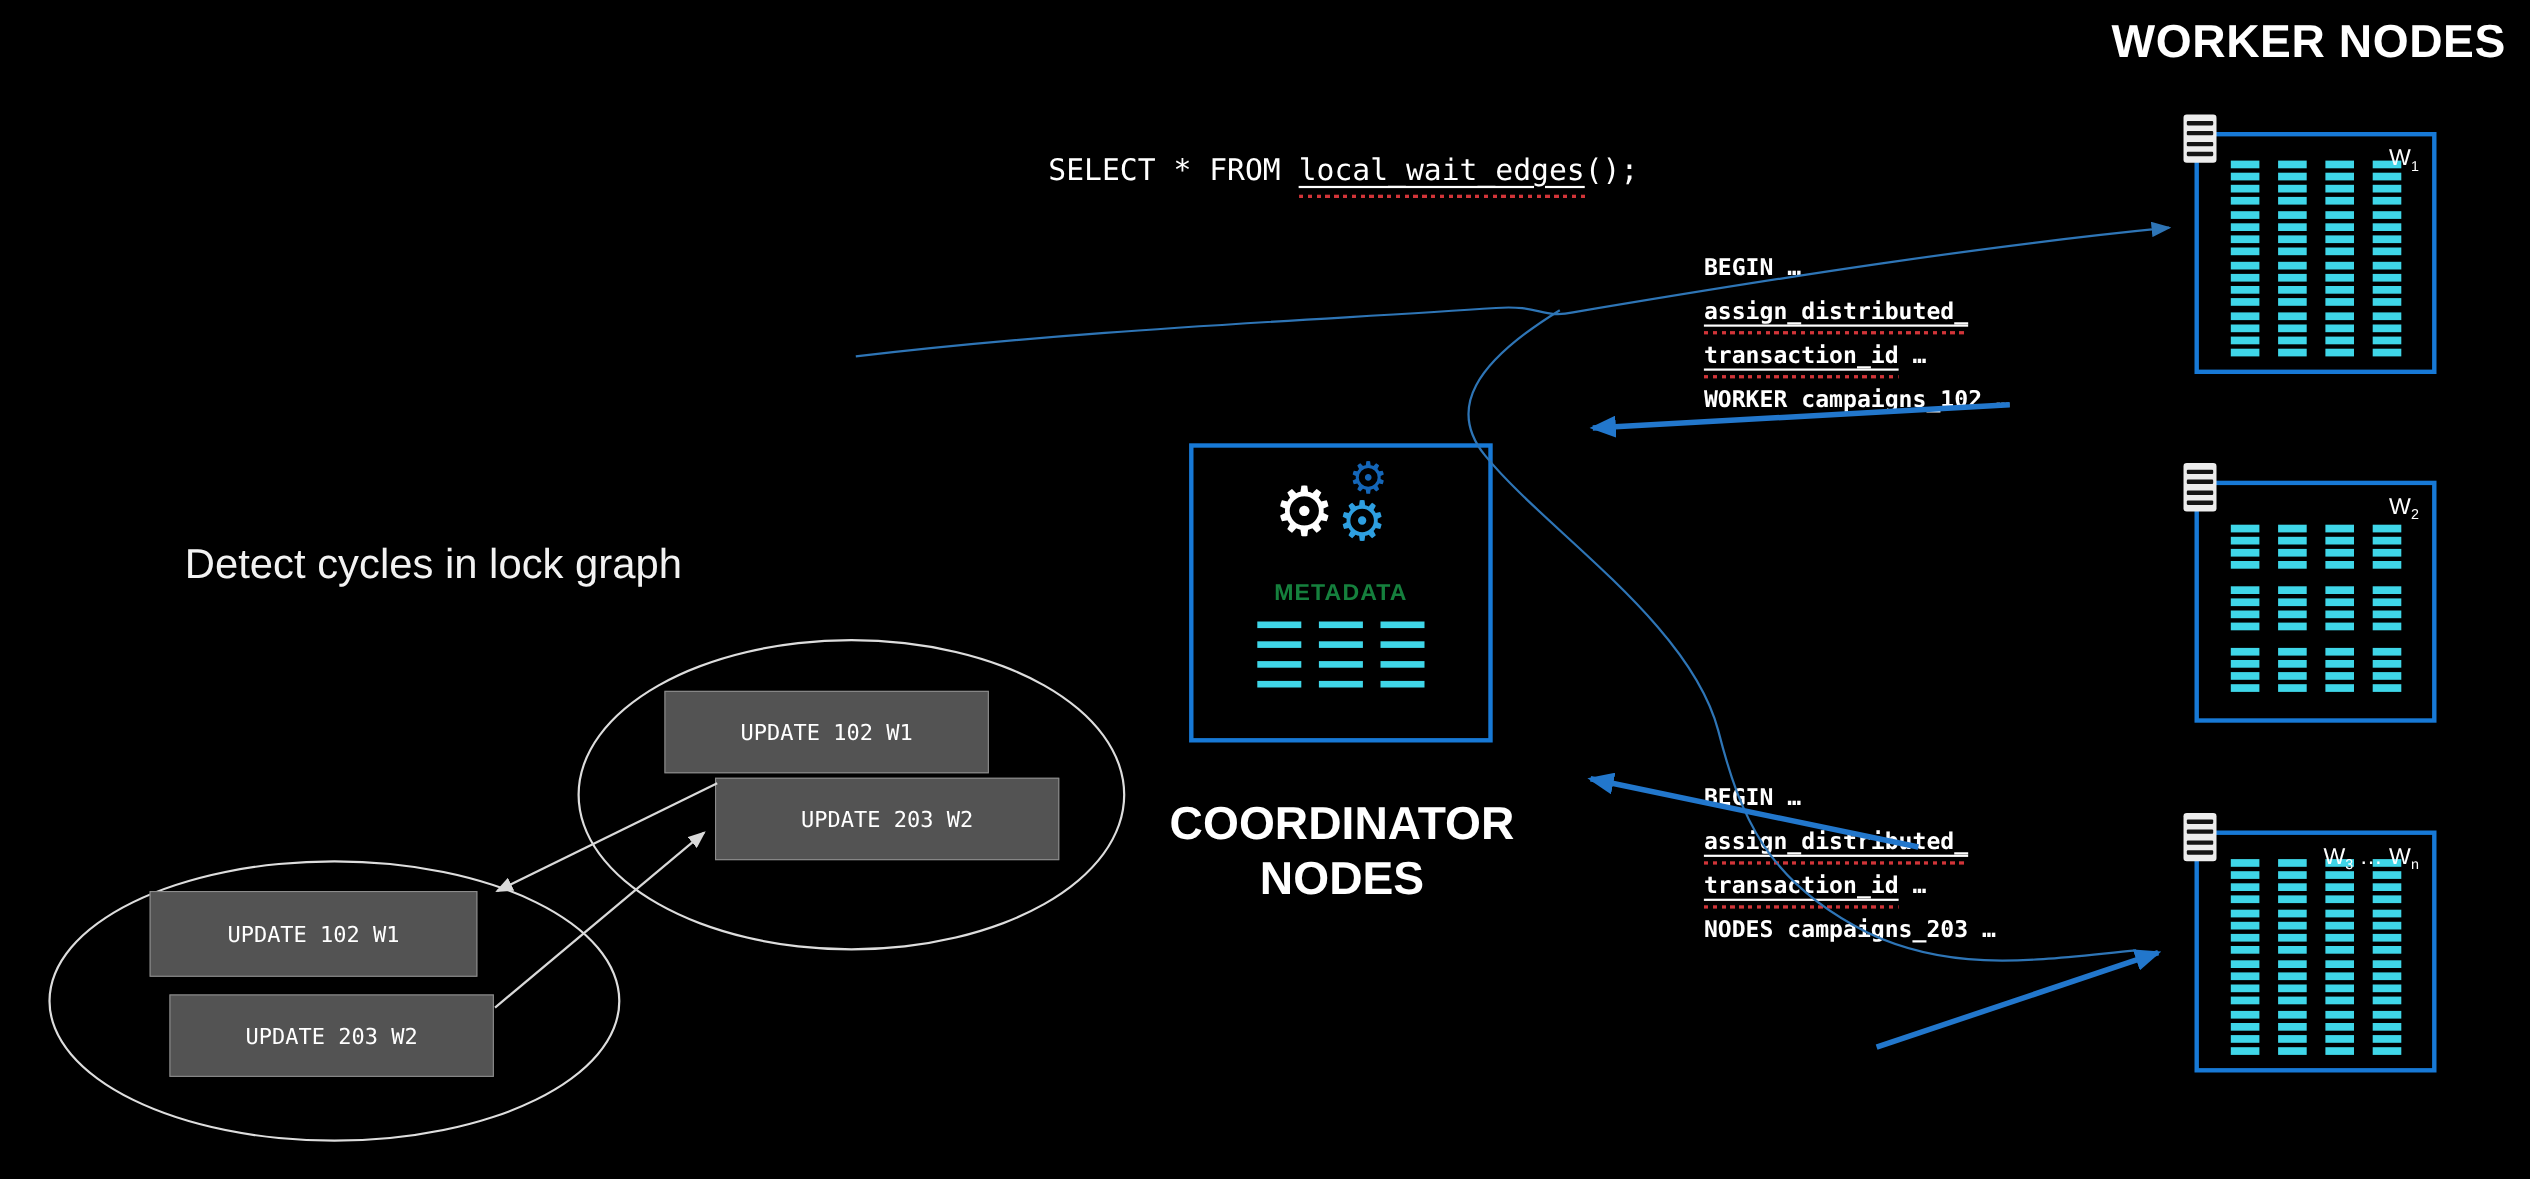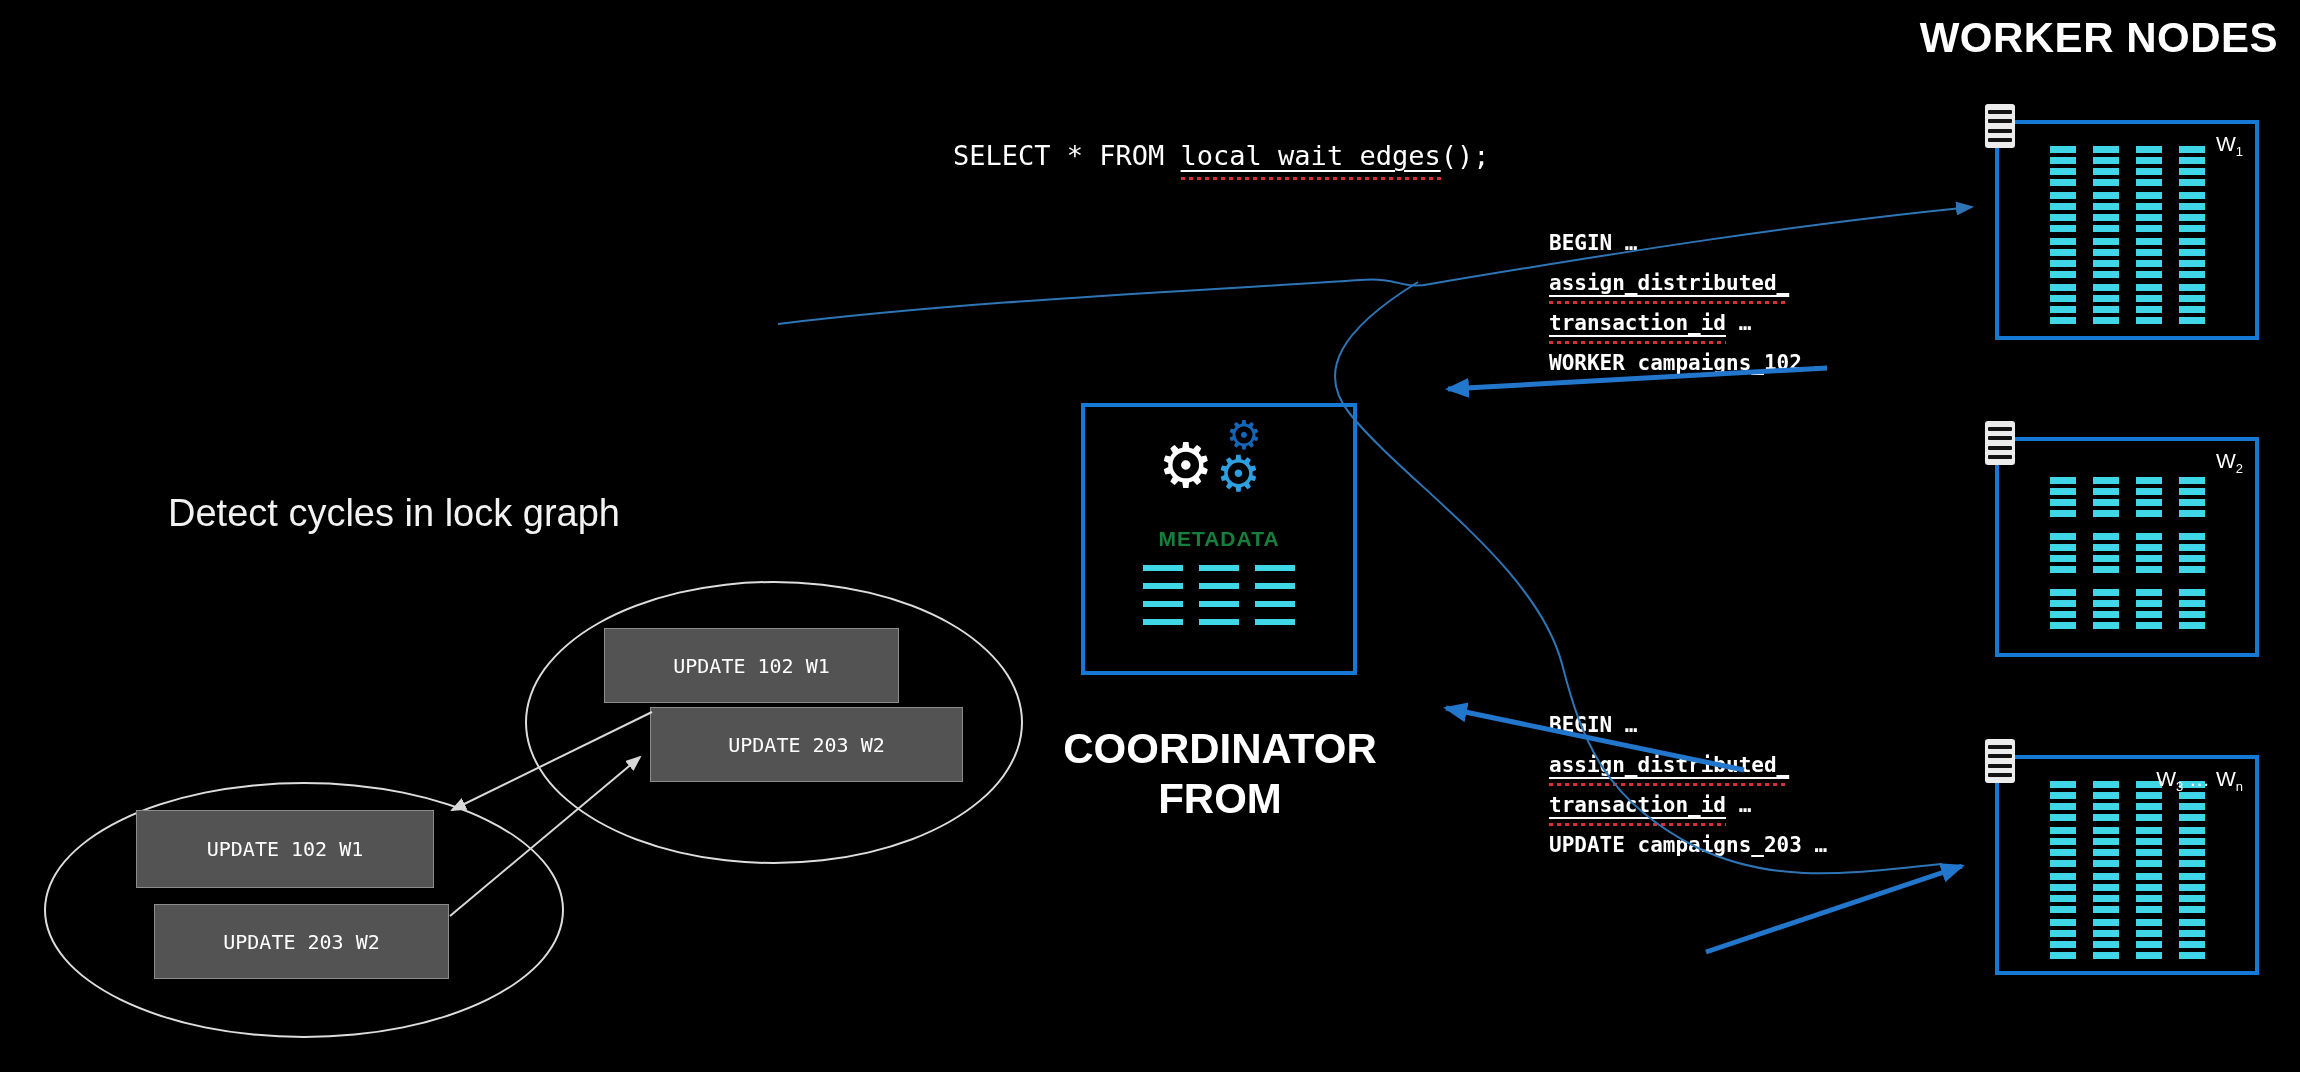--- a/index.html
+++ b/index.html
@@ -56,21 +56,21 @@
         font-size:42px;font-weight:bold;line-height:1.2;color:#fff;}
 
   
   .code-block{position:absolute;left:1549px;font-family:"DejaVu Sans Mono",monospace;
         font-weight:bold;font-size:21px;color:#fff;z-index:2;}
   .code-block.b1{top:223px;}
   .code-block.b2{top:705px;}
   .code-line{height:40px;line-height:40px;white-space:pre;}
 
   
-  .worker-box{position:absolute;left:1995px;width:264px;height:220px;box-sizing:border-box;
+  .worker-box{position:absolute;left:1995px;width:220px;height:220px;box-sizing:border-box;
         border:4px solid var(--accent-blue,#1779D6);z-index:1;}
   .worker-box.w1{top:120px;} .worker-box.w2{top:437px;} .worker-box.w3{top:755px;}
   .worker-label{position:absolute;top:8px;right:12px;font-size:21px;color:#fff;}
   .worker-label sub{font-size:.62em;}
   .table-grid{display:grid;column-gap:17px;row-gap:6px;justify-content:center;margin-top:22px;}
   .table-grid.loose{row-gap:16px;margin-top:36px;}
   .mini-table{width:26px;height:40px;display:flex;flex-direction:column;justify-content:space-between;}
   .mini-table i{display:block;height:7px;background:var(--cyan,#3FD6E8);}
   .server-icon{position:absolute;left:-14px;top:-20px;width:30px;height:44px;background:#ECECEC;
         border-radius:3px;display:flex;flex-direction:column;justify-content:space-evenly;
@@ -131,33 +131,33 @@
           <i></i>
         </div>
         <div class="md-col">
           <i></i>
           <i></i>
           <i></i>
           <i></i>
         </div>
       </div>
   </div>
-  <div class="coordinator-label">COORDINATOR FROM</div>
+  <div class="coordinator-label">COORDINATOR NODES</div>
 
   <div class="code-block b1">
       <div class="code-line"><span>BEGIN …</span></div>
       <div class="code-line"><span class="seg-u">assign_distributed_</span></div>
       <div class="code-line"><span class="seg-u">transaction_id</span><span> …</span></div>
       <div class="code-line"><span>WORKER campaigns_102 …</span></div>
     </div>
   <div class="code-block b2">
       <div class="code-line"><span>BEGIN …</span></div>
       <div class="code-line"><span class="seg-u">assign_distributed_</span></div>
       <div class="code-line"><span class="seg-u">transaction_id</span><span> …</span></div>
-      <div class="code-line"><span>UPDATE campaigns_203 …</span></div>
+      <div class="code-line"><span>NODES campaigns_203 …</span></div>
     </div>
 
   <div class="worker-box w1">
     <div class="server-icon">
         <i></i>
         <i></i>
         <i></i>
         <i></i>
       </div>
     <div class="worker-label"><span>W</span><sub>1</sub></div>

